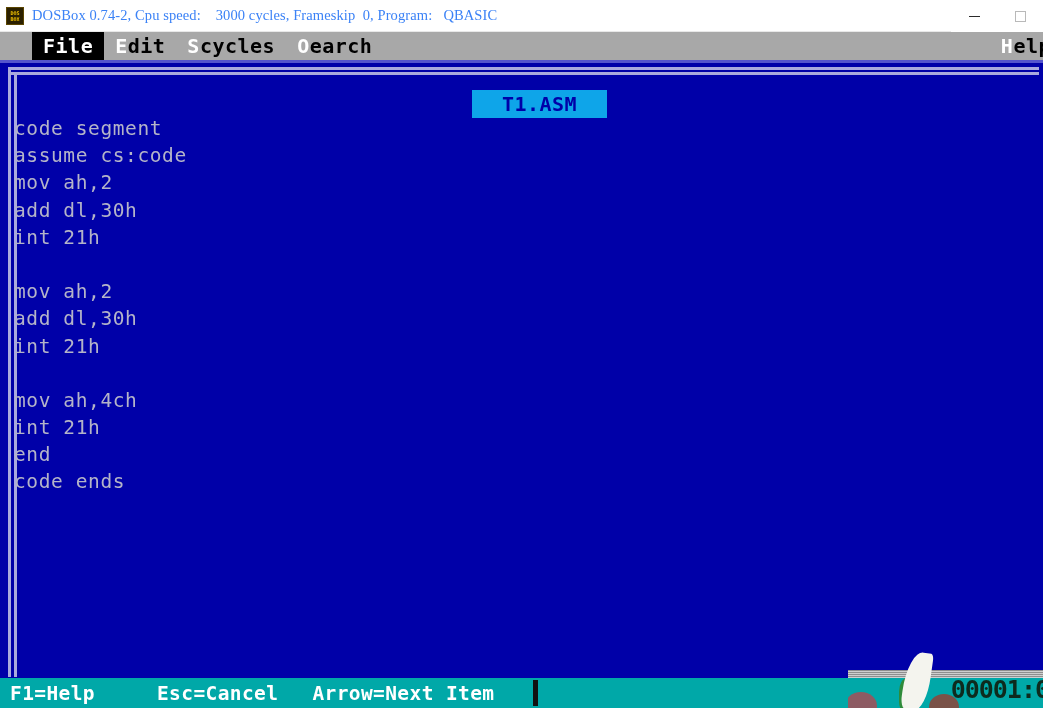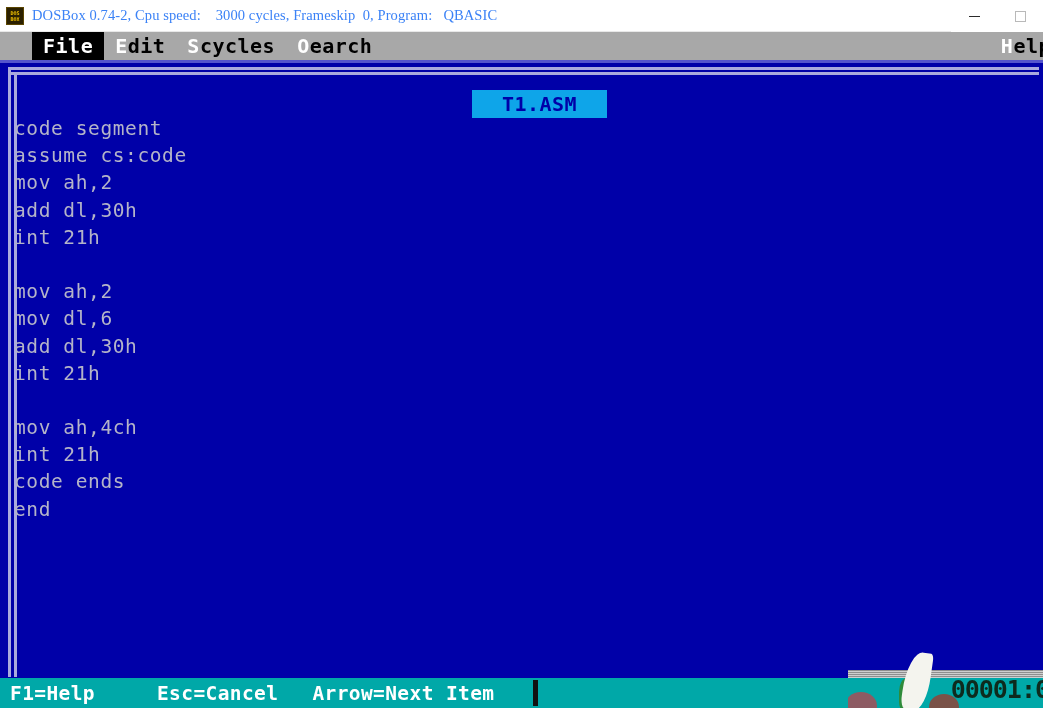--- a/index.html
+++ b/index.html
@@ -378,28 +378,27 @@
     </div>
 
     <div class="code-area">
       <div class="code-line">code segment</div>
       <div class="code-line">assume cs:code</div>
       <div class="code-line">mov ah,2</div>
       <div class="code-line">add dl,30h</div>
       <div class="code-line">int 21h</div>
       <div class="code-line">&nbsp;</div>
       <div class="code-line">mov ah,2</div>
-      <div class="code-line">mov dl,6</div>
       <div class="code-line">add dl,30h</div>
       <div class="code-line">int 21h</div>
       <div class="code-line">&nbsp;</div>
       <div class="code-line">mov ah,4ch</div>
       <div class="code-line">int 21h</div>
+      <div class="code-line">end</div>
       <div class="code-line">code ends</div>
-      <div class="code-line">end</div>
     </div>
 
     <div class="hscroll">
       <div class="hscroll-arrow">←</div>
       <div class="hscroll-thumb"></div>
     </div>
 
     <div class="statusbar">
       <div class="sb-pad-1"></div>
       <div class="status-item">F1=Help</div>

